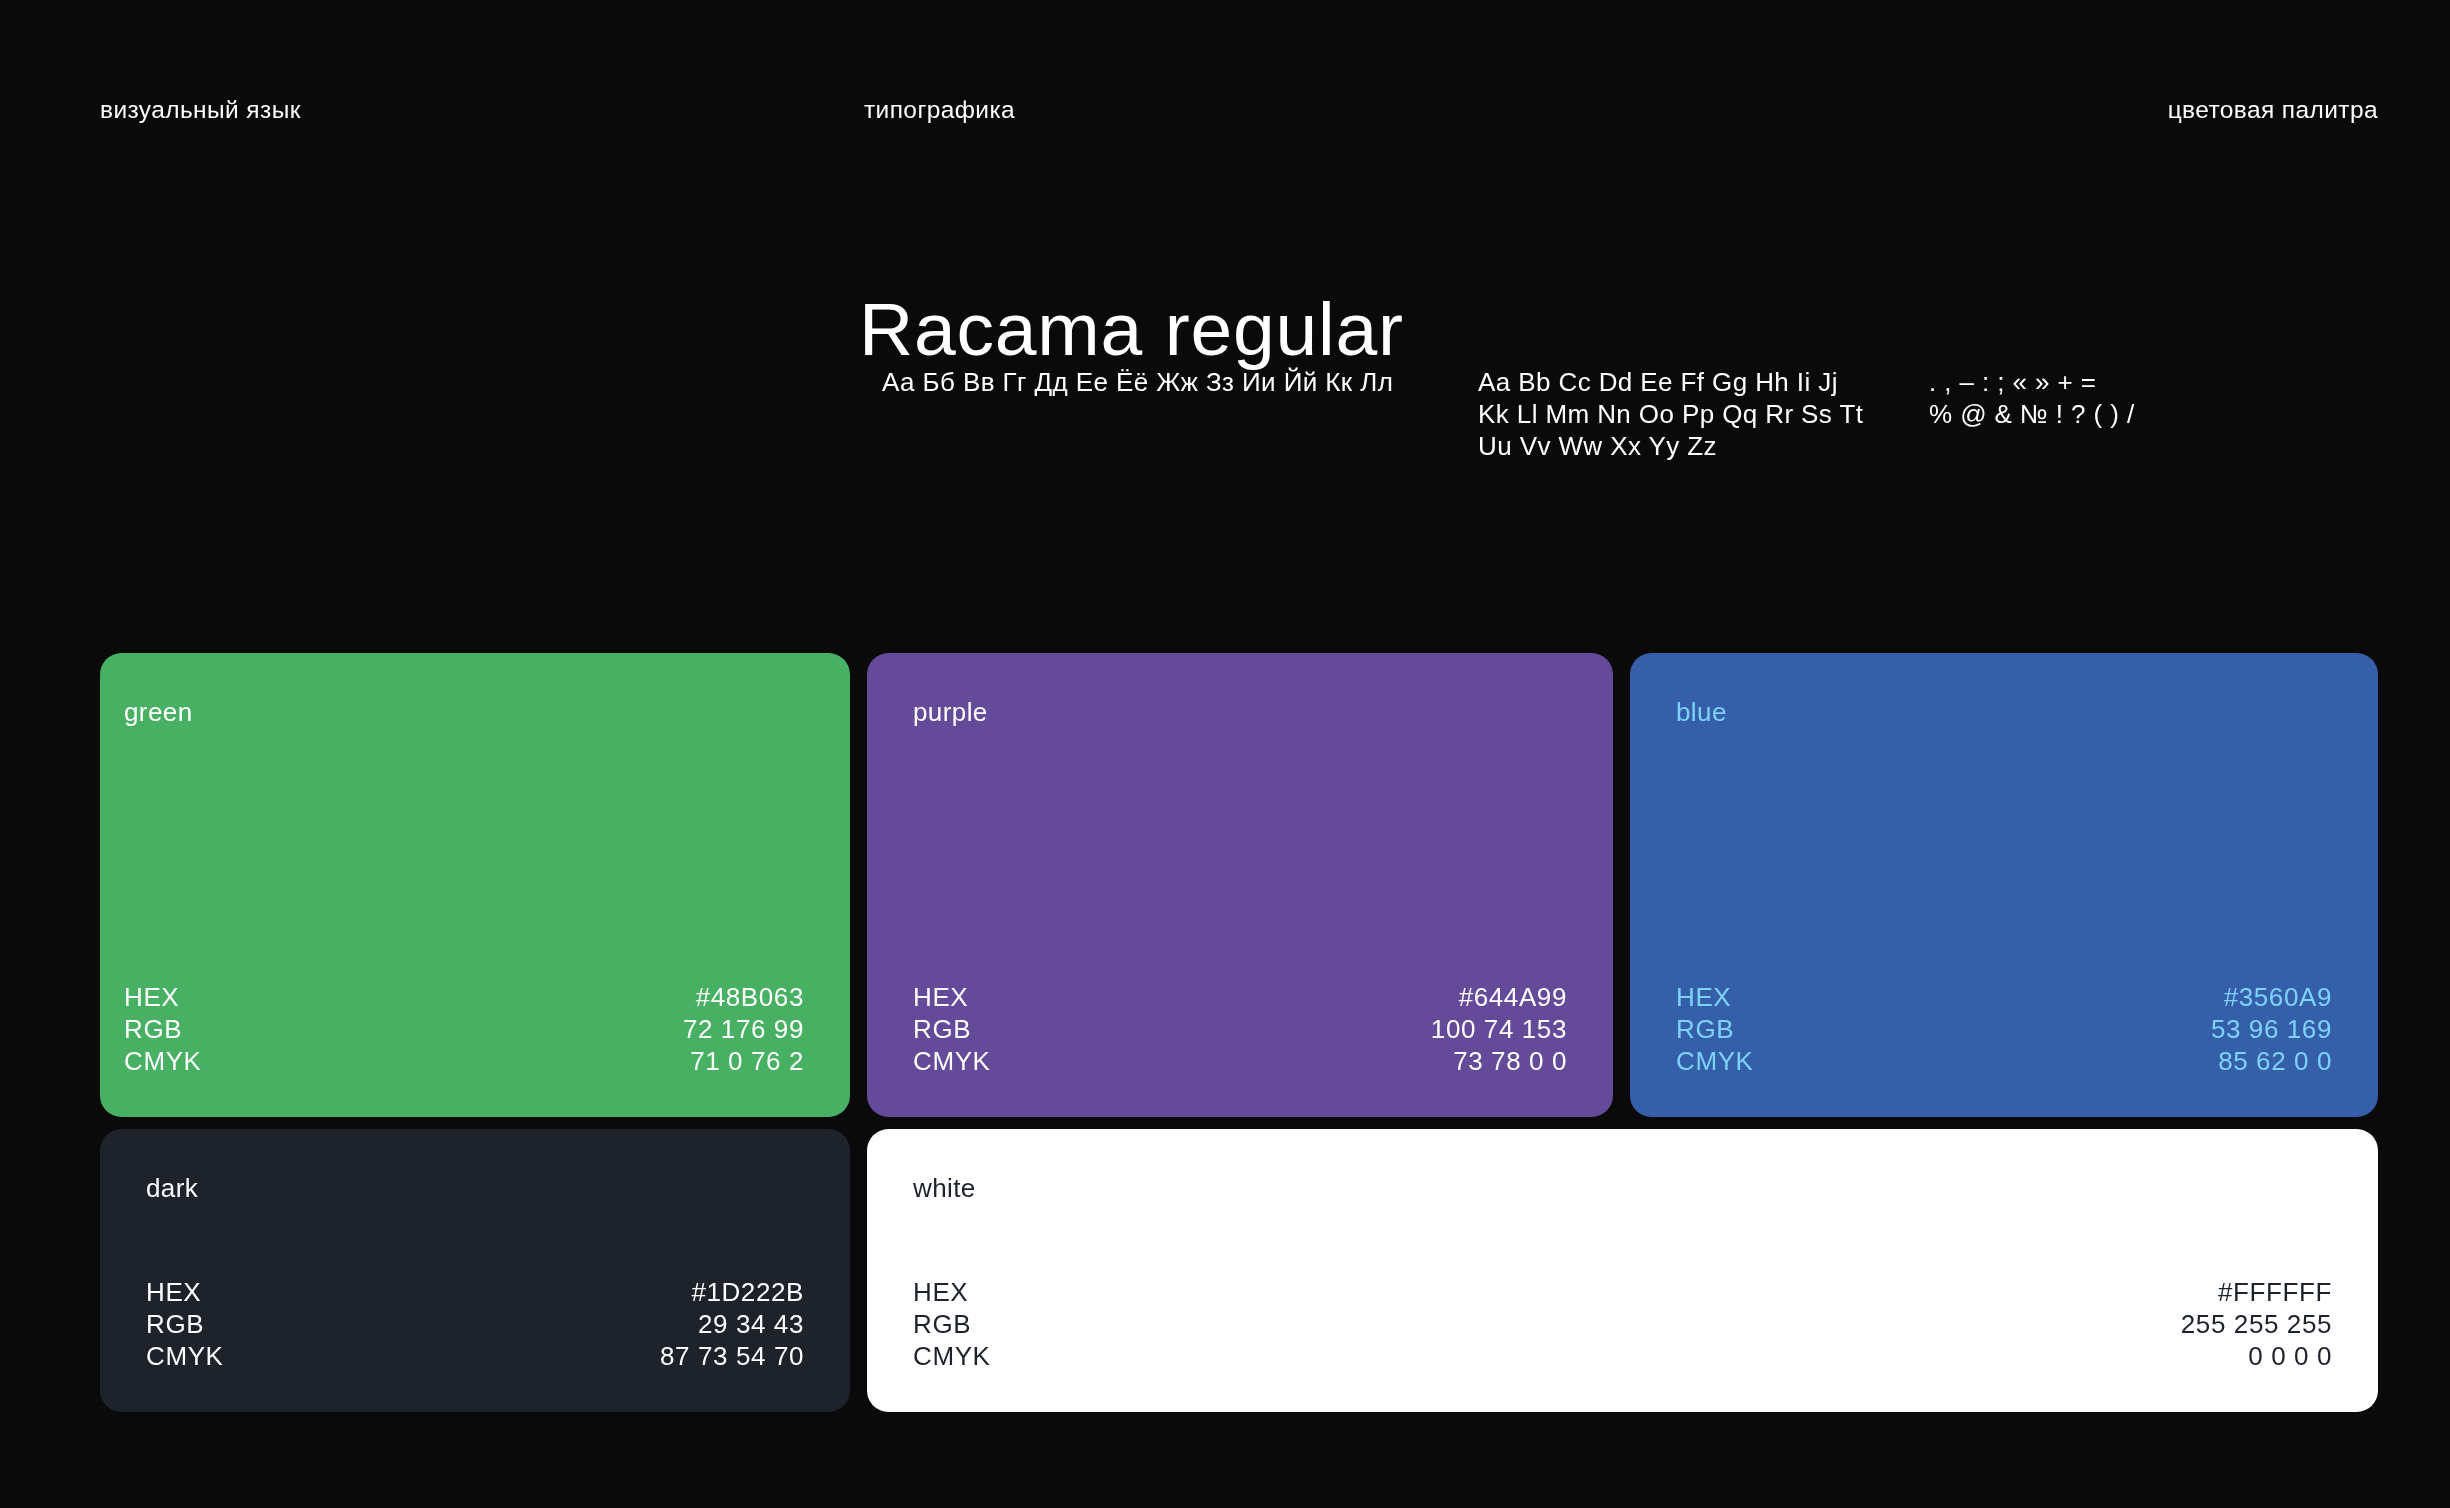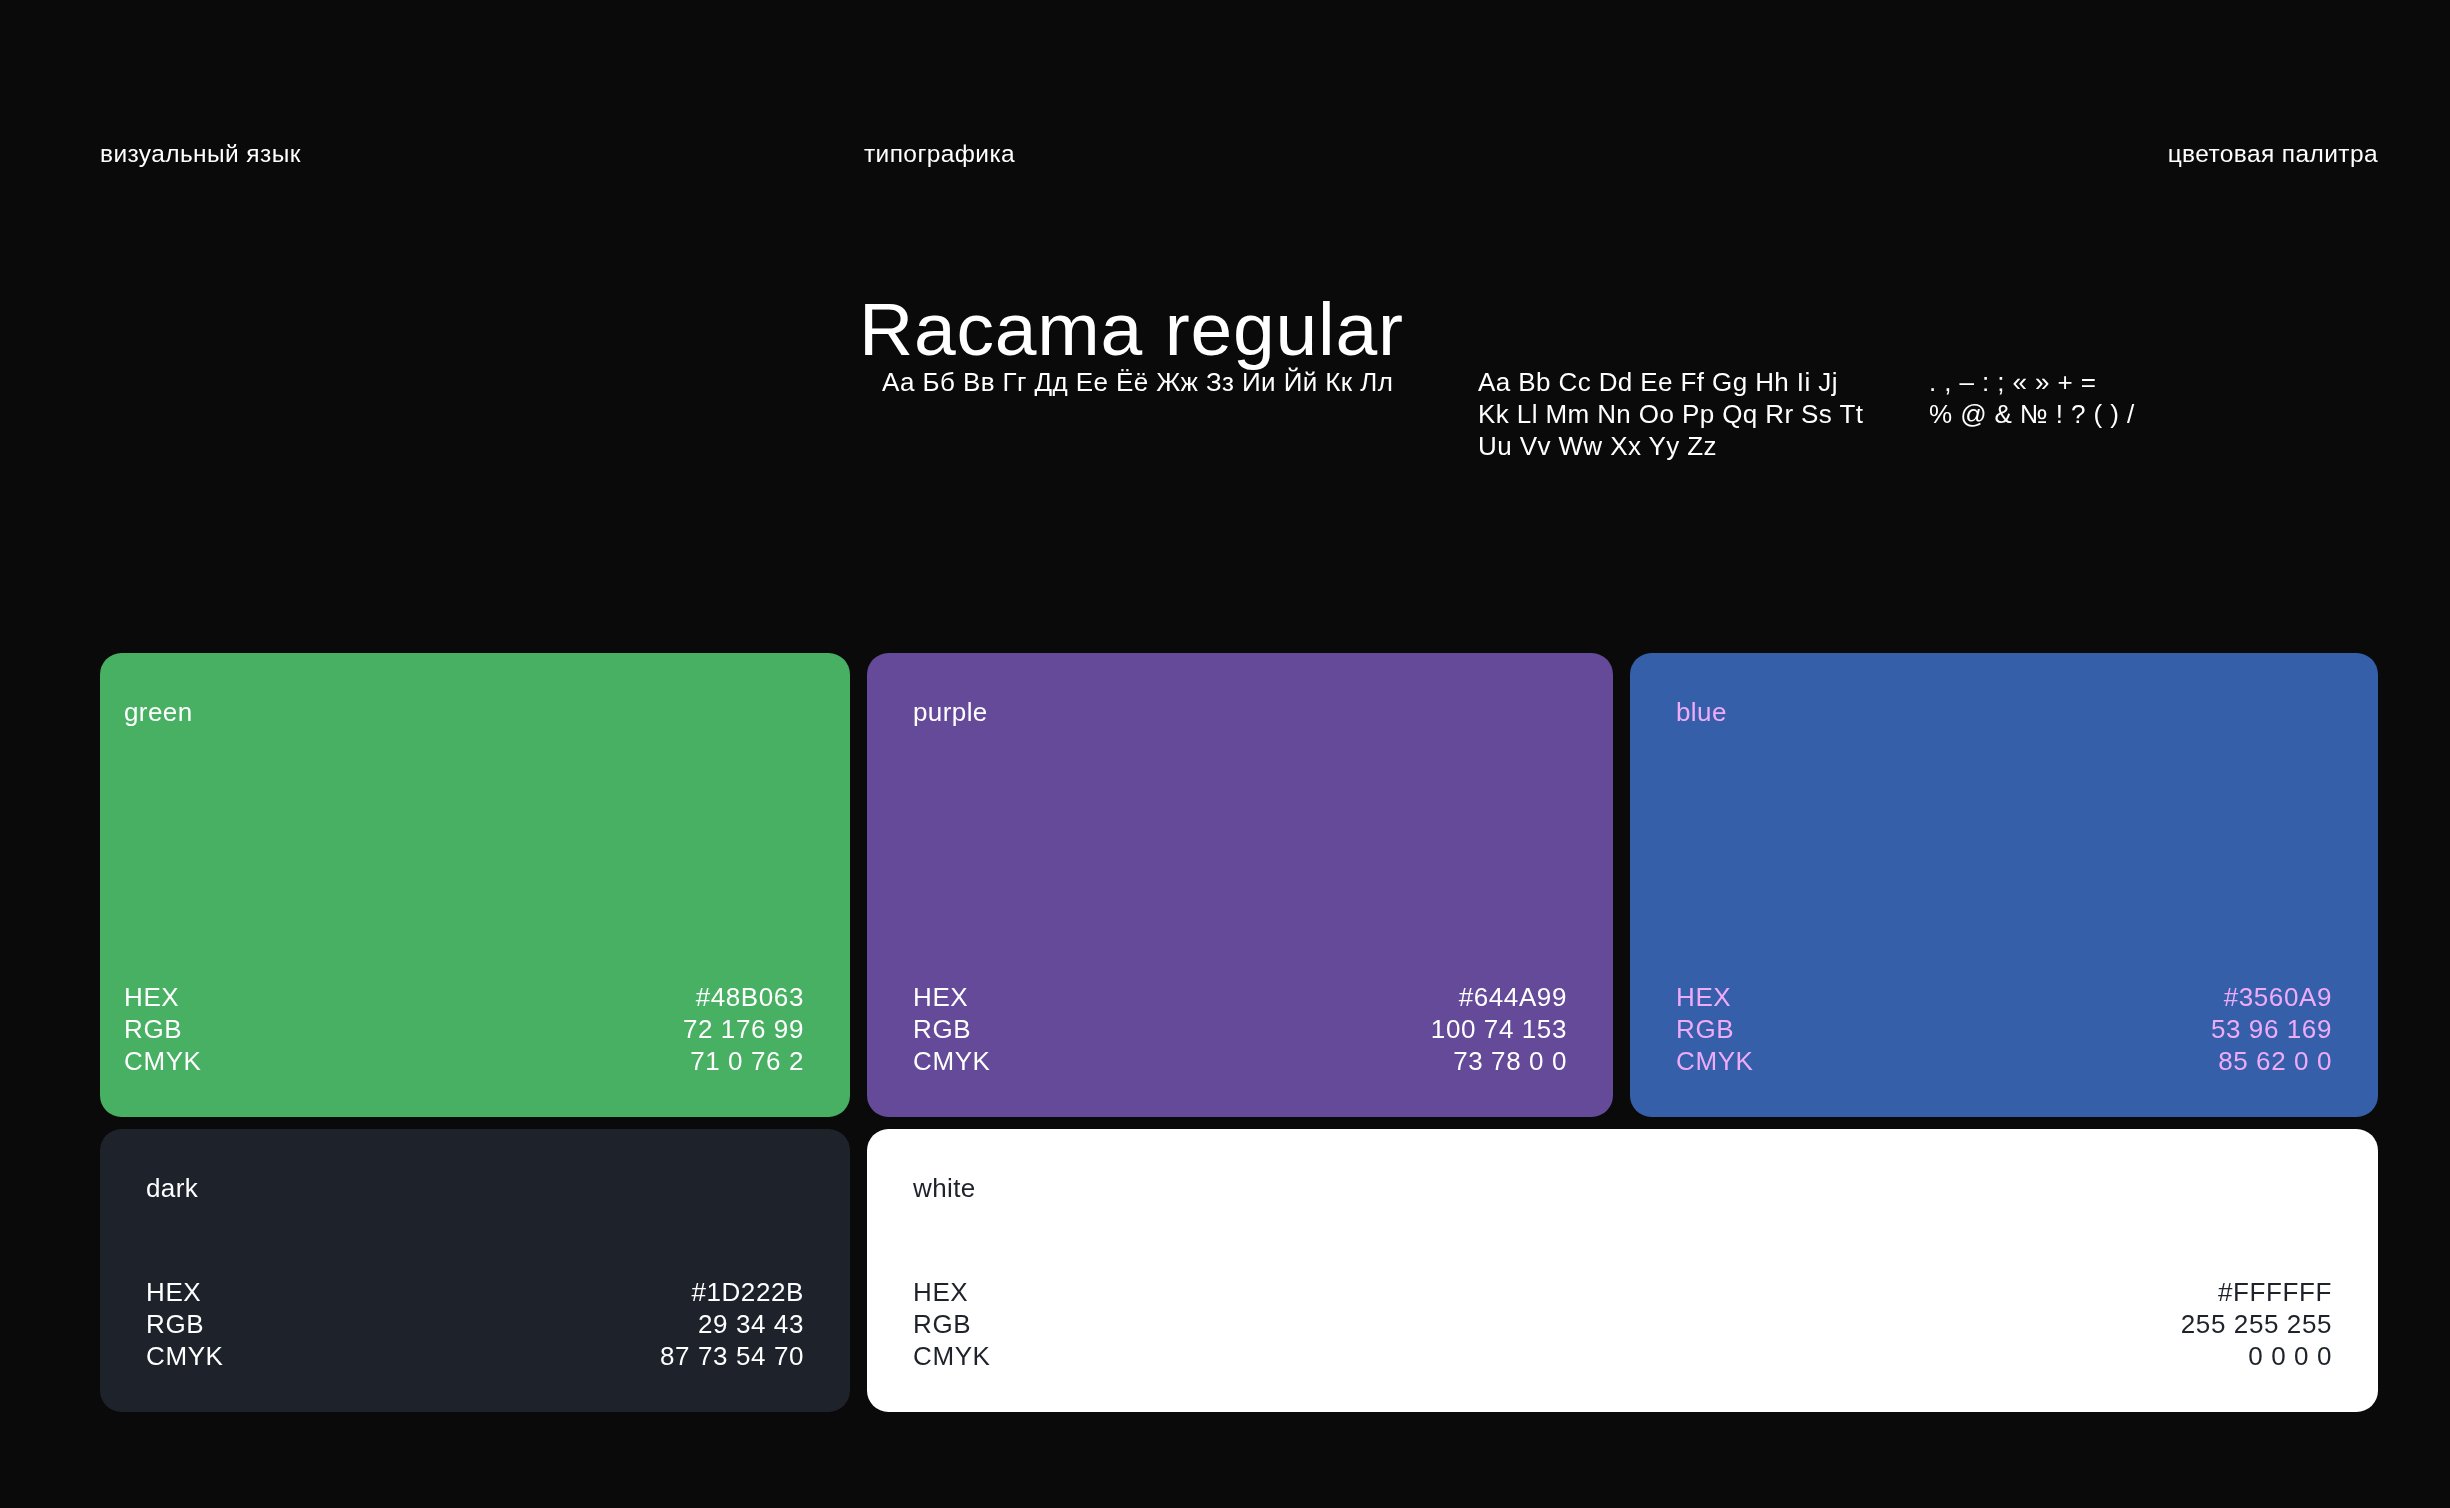--- a/index.html
+++ b/index.html
@@ -20,21 +20,20 @@
   
   .top-label {
     position: absolute;
     top: 96px;
     font-size: 24.5px;
     line-height: 27.6px;
     font-weight: 400;
     color: #ffffff;
     letter-spacing: 0.4px;
     white-space: nowrap;
-    margin-top: 44px;
   }
   .top-label--left   { left: 100px; }
   .top-label--center { left: 864px; }
   .top-label--right  { right: 72px; text-align: right; }
 
   
   .typeface-name {
     position: absolute;
     left: 859px;
     top: 239px;
@@ -152,21 +151,21 @@
         <span class="spec-key">RGB</span>
         <span class="spec-value">100 74 153</span>
       </div>
       <div class="spec-row">
         <span class="spec-key">CMYK</span>
         <span class="spec-value">73 78 0 0</span>
       </div>
     </div>
   </div>
 
-  <div class="card card--blue" style="background: rgb(53, 96, 169); color: #f0abfc;">
+  <div class="card card--blue" style="background: rgb(53, 96, 169); color: #7dd3fc;">
     <div class="card-label">blue</div>
     <div class="card-rows">
       <div class="spec-row">
         <span class="spec-key">HEX</span>
         <span class="spec-value">#3560A9</span>
       </div>
       <div class="spec-row">
         <span class="spec-key">RGB</span>
         <span class="spec-value">53 96 169</span>
       </div>

